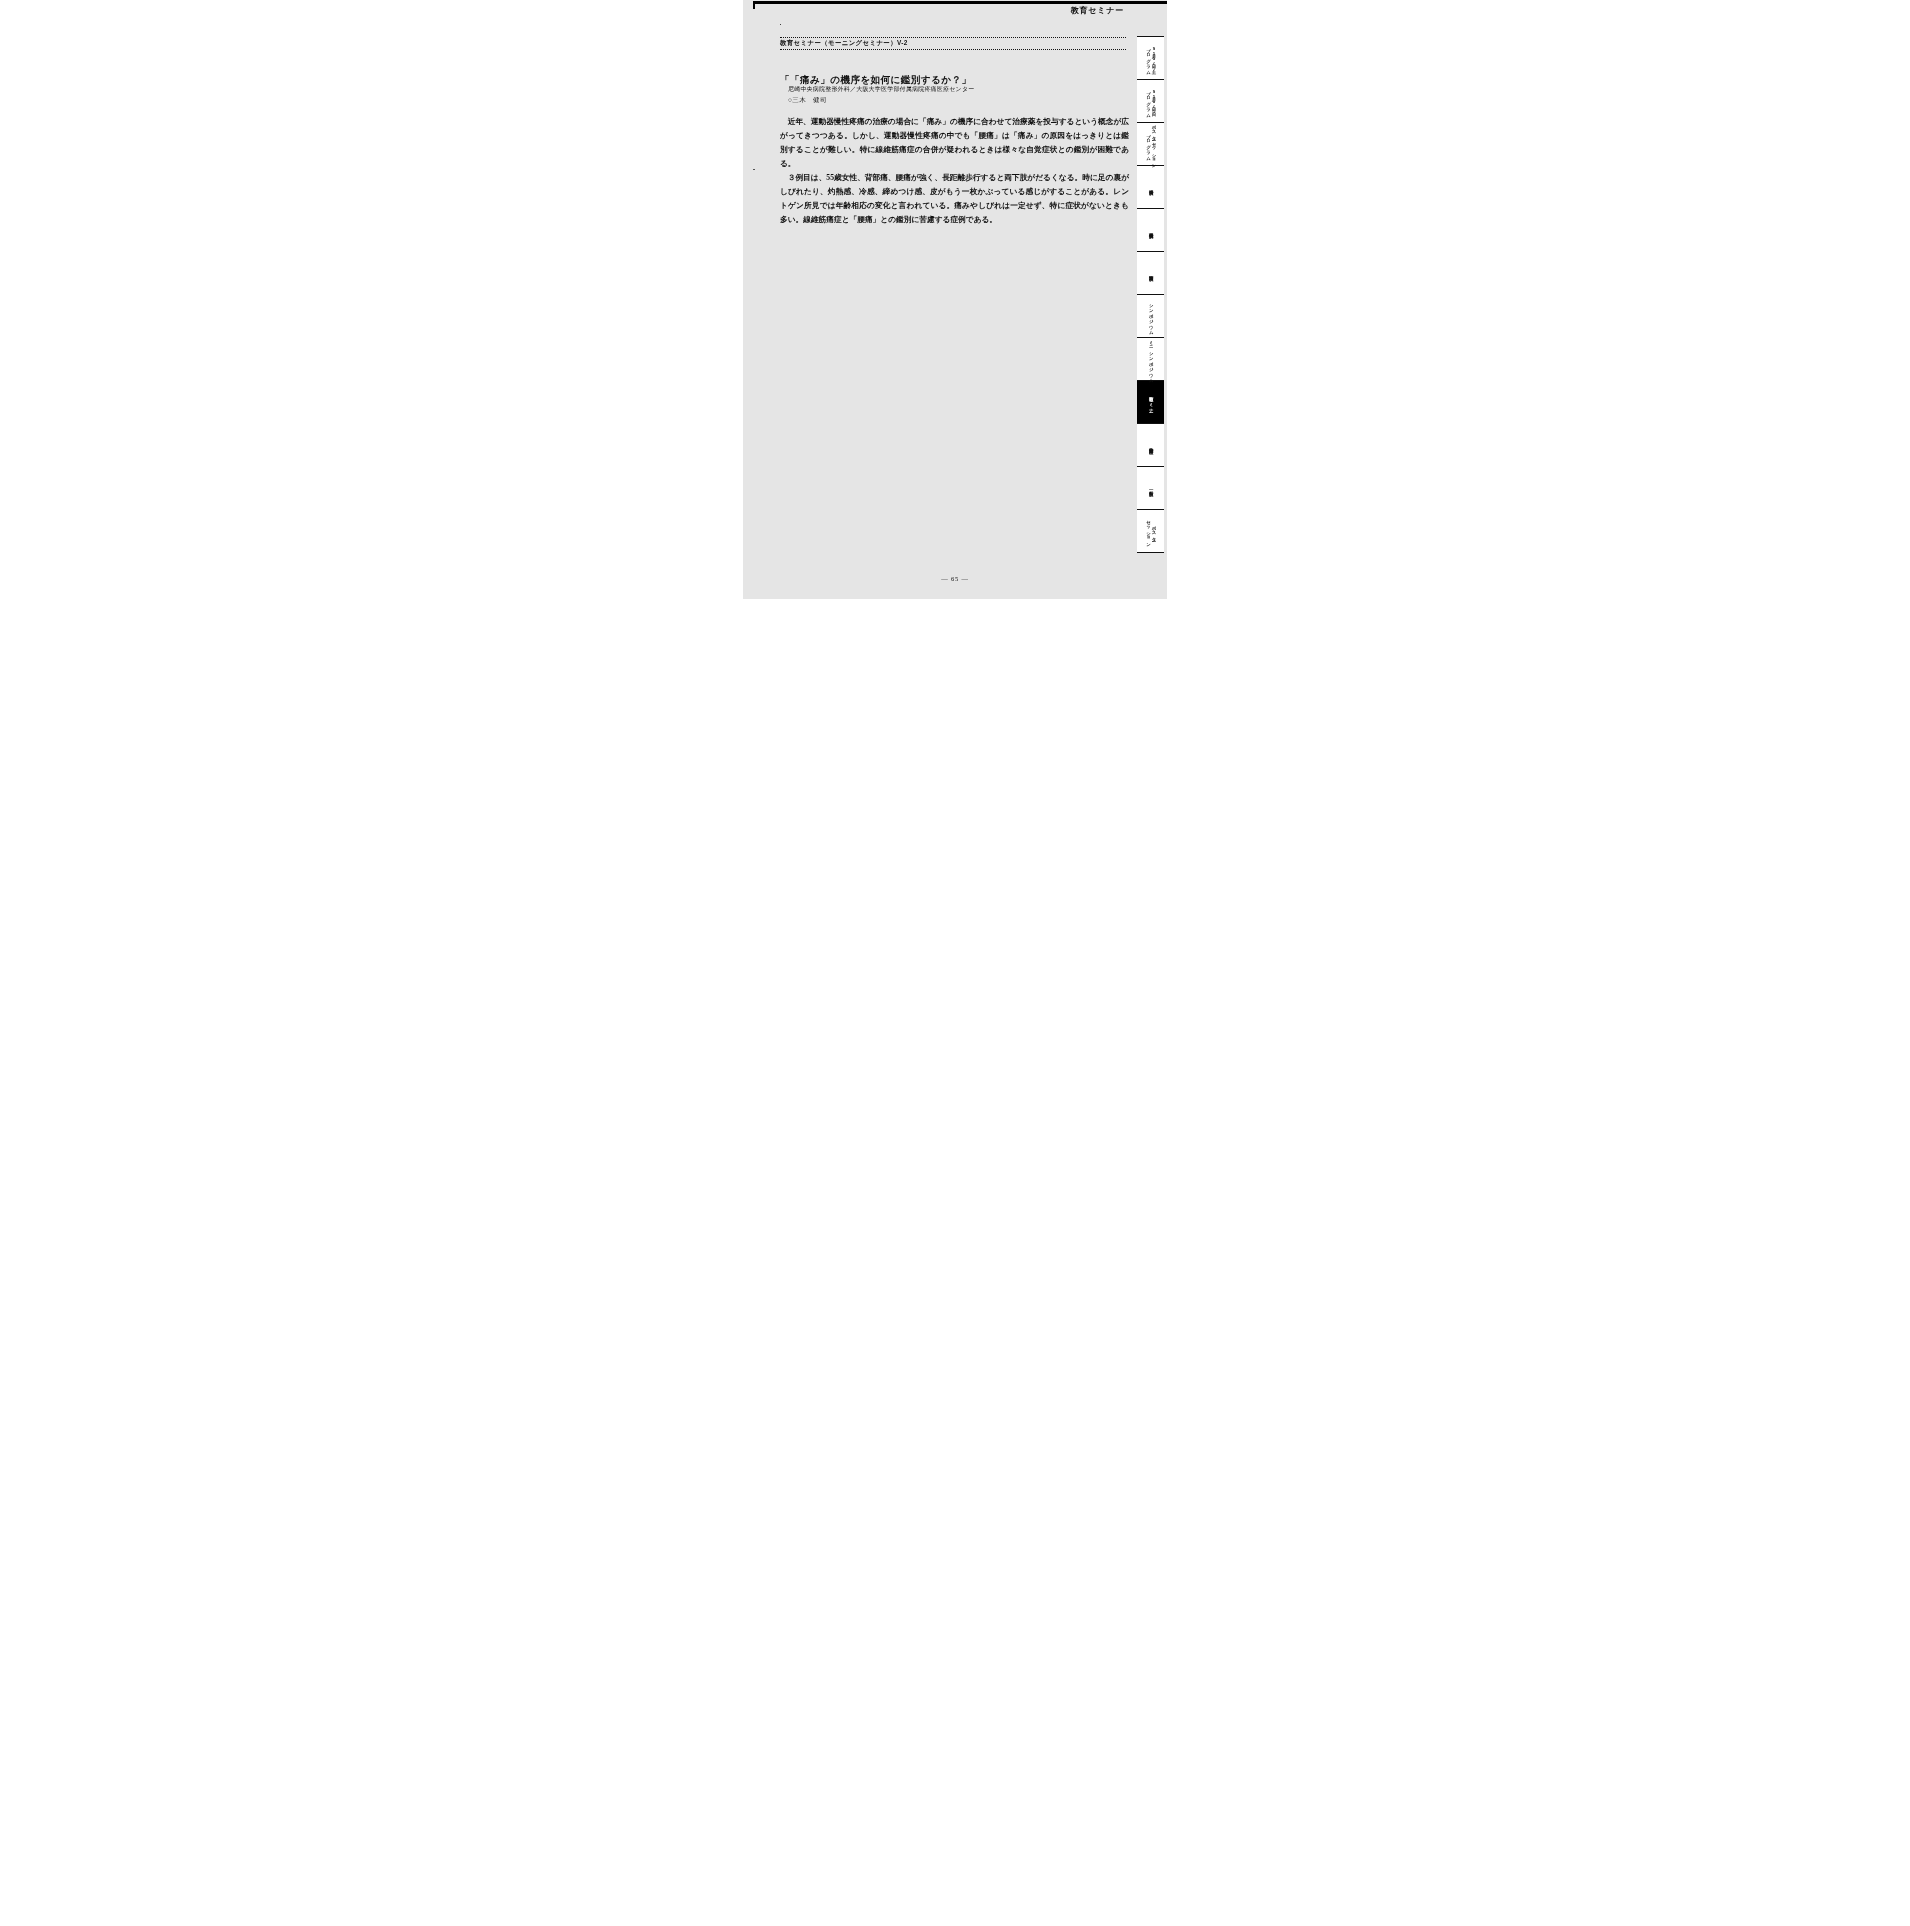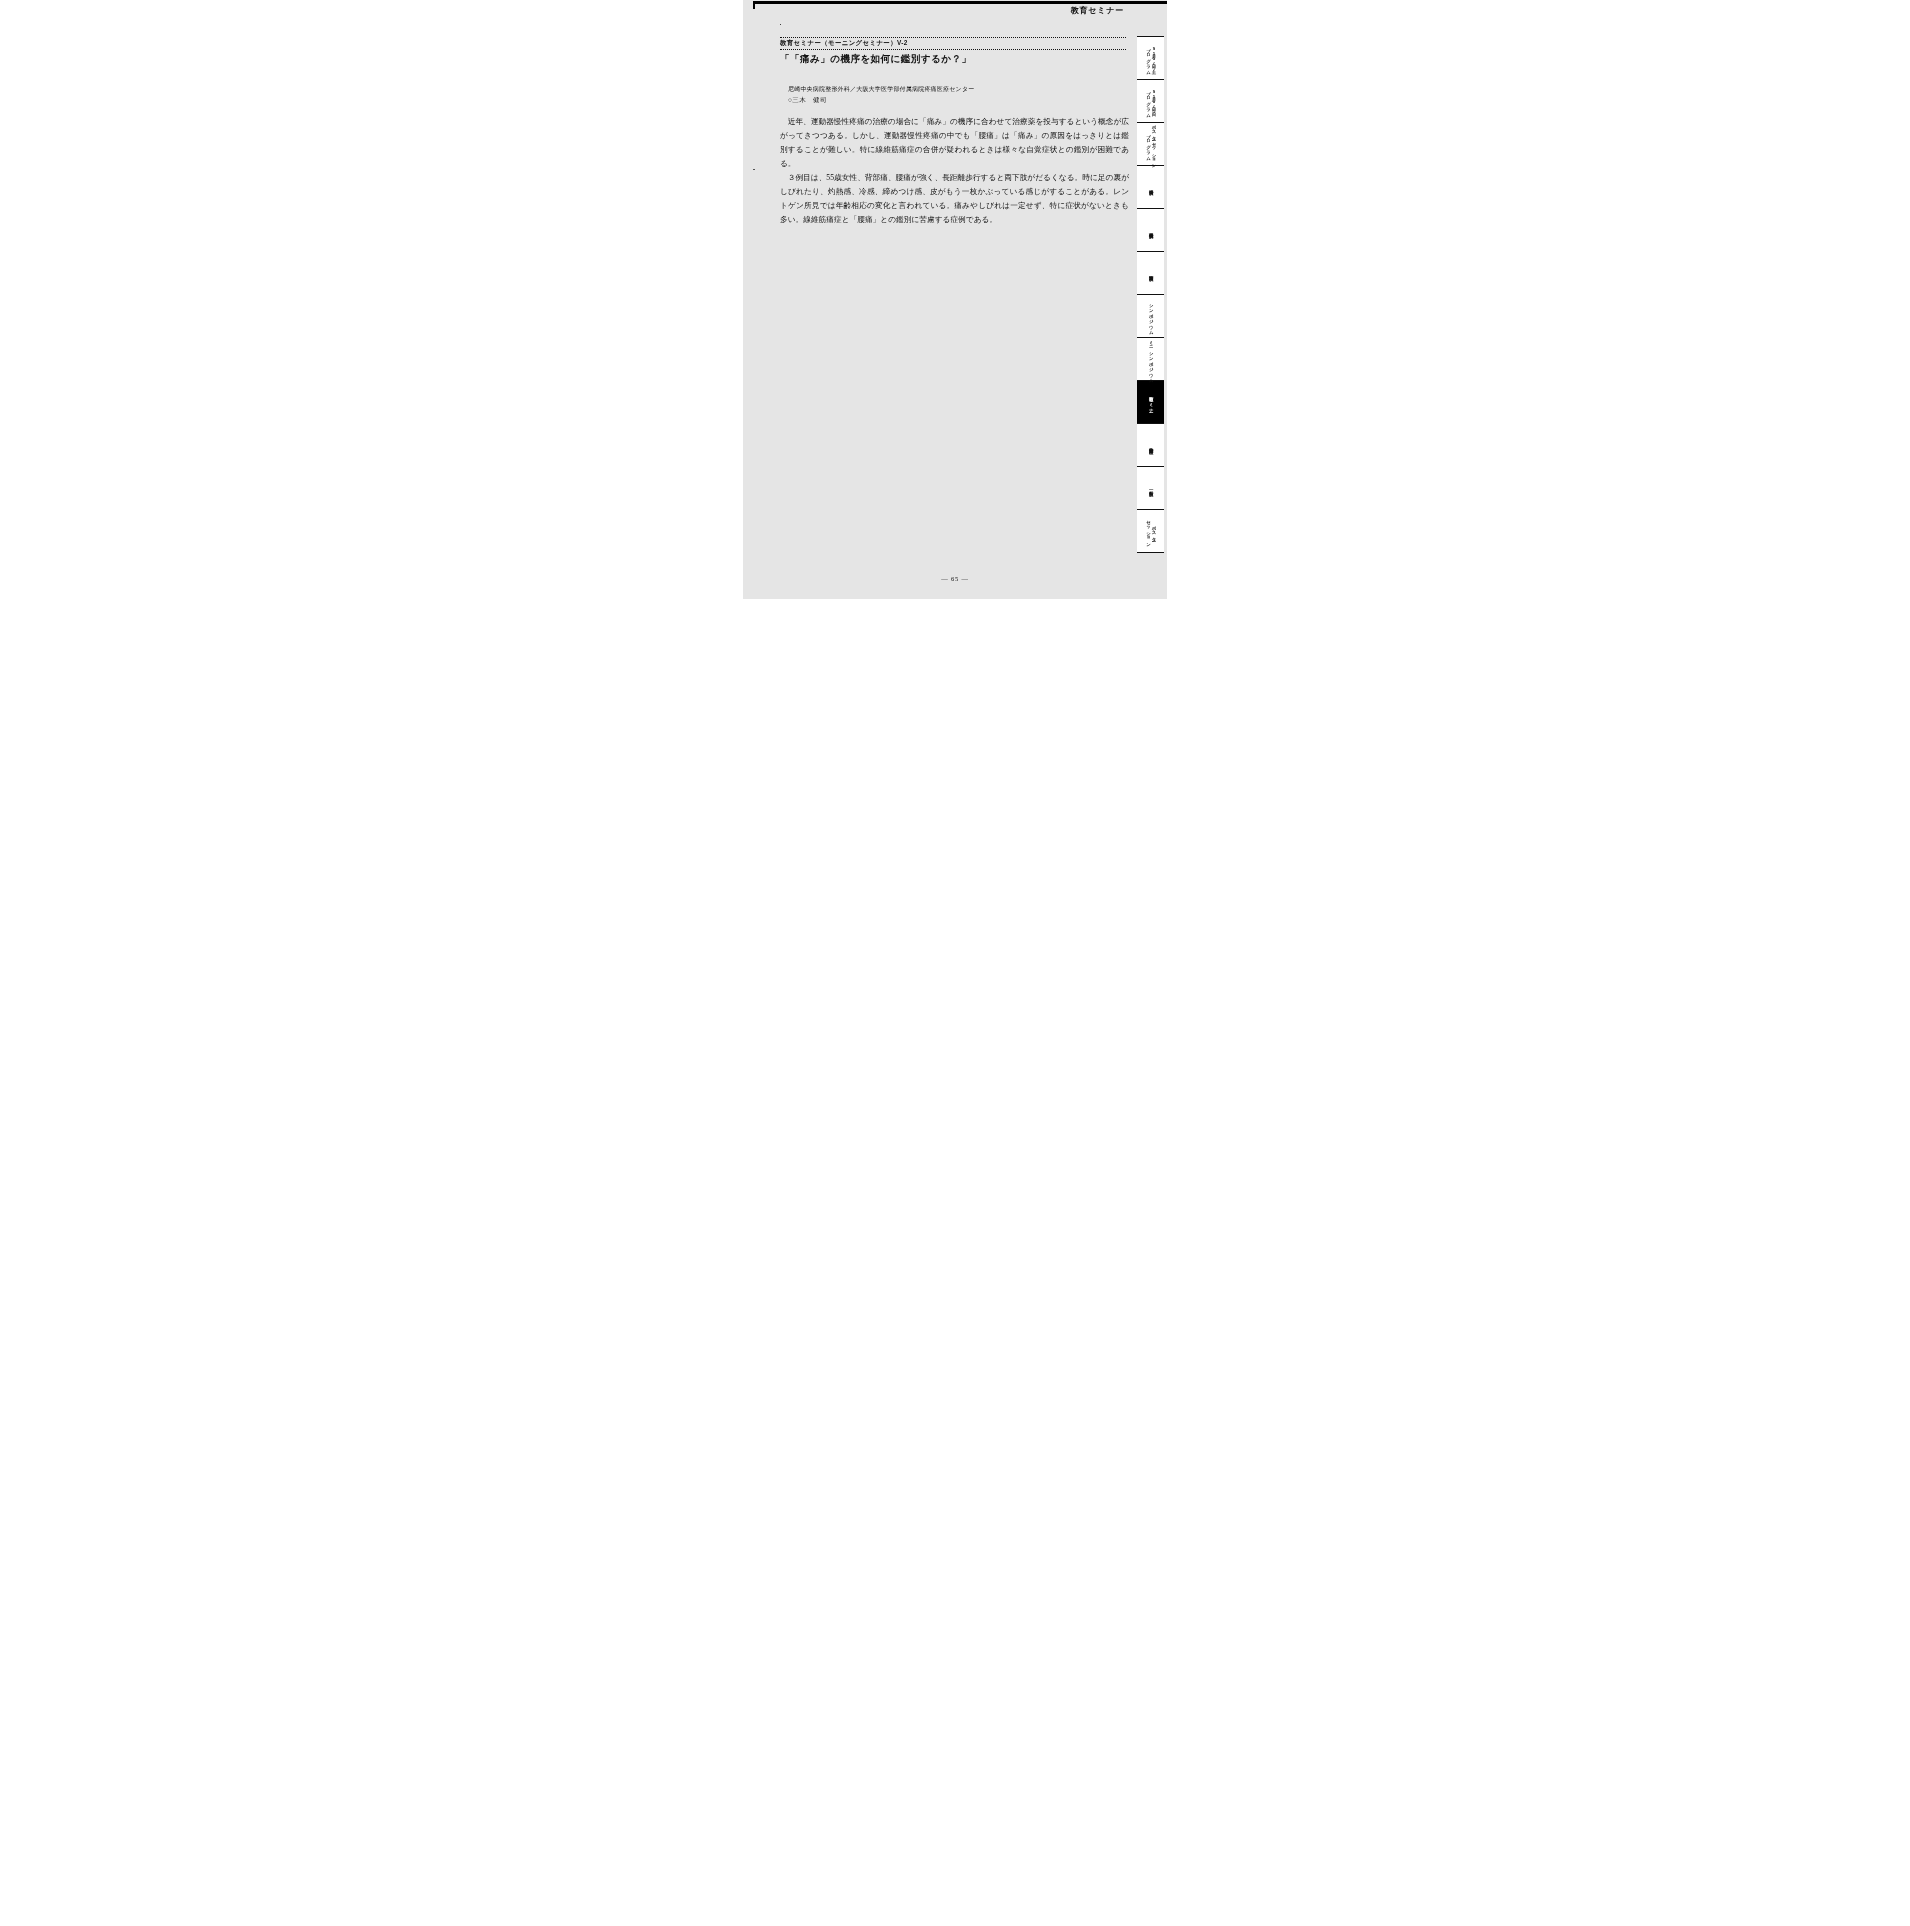--- a/index.html
+++ b/index.html
@@ -53,21 +53,21 @@
     font-family: "Liberation Sans", "DejaVu Sans", sans-serif;
     font-size: 6.4px;
     font-weight: bold;
     letter-spacing: 0.4px;
     white-space: nowrap;
   }
 
   
   .title {
     position: absolute;
-    left: 37px; top: 53px;
+    left: 37px; top: 74px;
     margin: 0;
     font-family: "Liberation Sans", "DejaVu Sans", sans-serif;
     font-size: 9.6px;
     font-weight: bold;
     letter-spacing: 0.4px;
     white-space: nowrap;
   }
   .affiliation {
     position: absolute;
     left: 45px; top: 85px;
@@ -87,20 +87,21 @@
   .abstract-body {
     position: absolute;
     left: 37px; top: 115px; width: 349px;
     font-size: 7.7px;
     line-height: 14px;
     text-align: justify;
   }
   .abstract-body p {
     margin: 0;
     text-indent: 1em;
+    font-weight: bold;
   }
 
   
   .sidebar {
     position: absolute;
     left: 394px; top: 36px; width: 27px;
     border-top: 0.8px solid #111111;
   }
   .tab {
     height: 42px;

